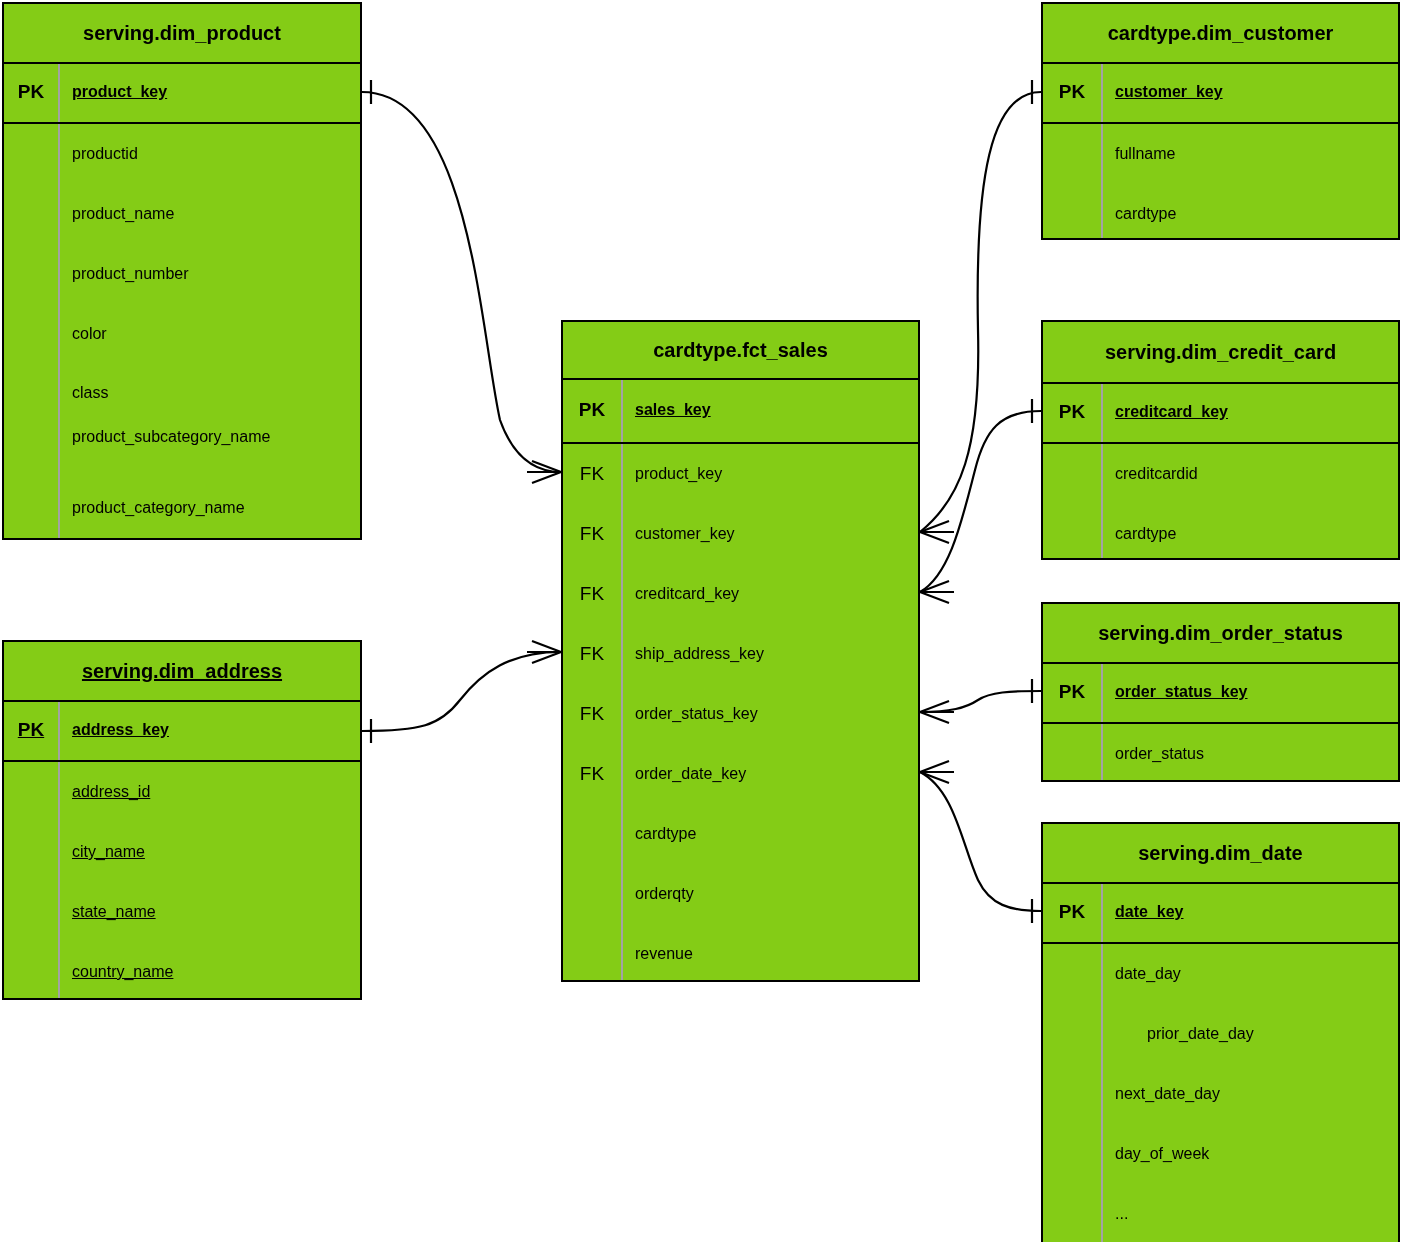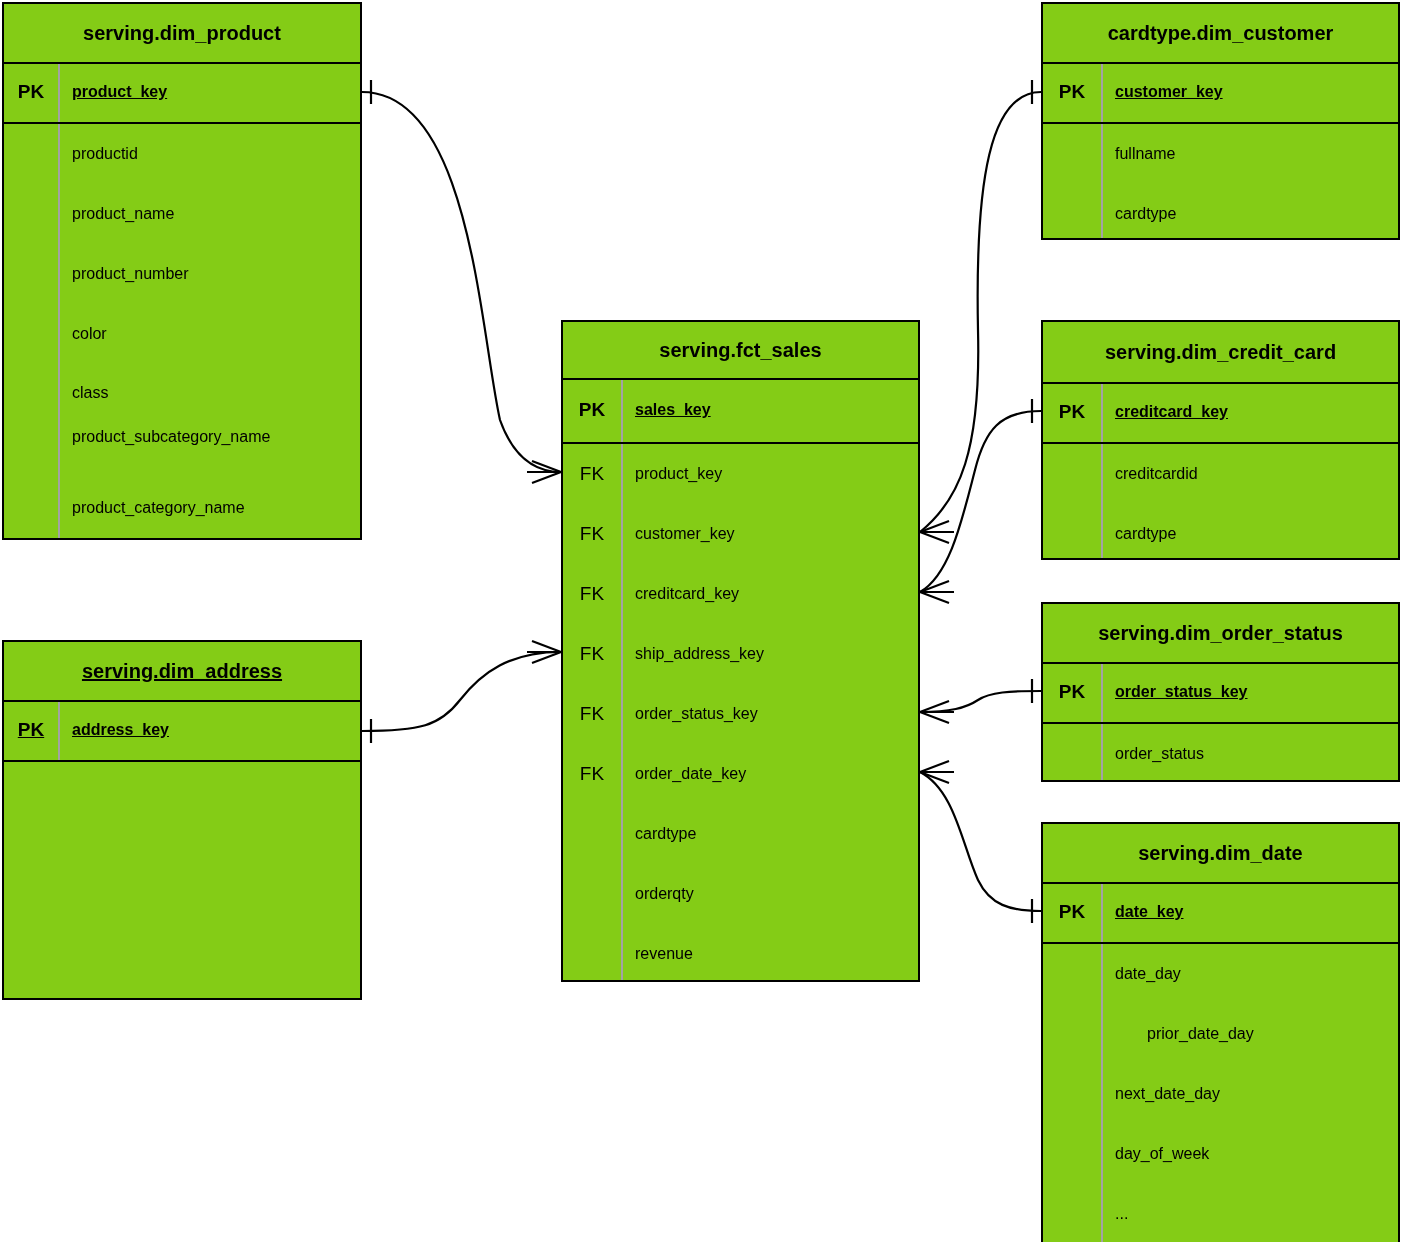--- a/index.html
+++ b/index.html
@@ -136,24 +136,33 @@
   <div class="entity" style="left:2px; top:640px; width:360px; height:360px;text-decoration:underline;">
     <div class="ent-title" style="height:60px;">serving.dim_address</div>
     <div class="pk-row" style="height:60px;">
       <div class="keycol" style="width:56px;">
         <div class="keycol-cell" style="height:56px;">PK</div>
       </div>
       <div class="fieldcol">
         <div class="field-cell pk-name" style="height:56px;">address_key</div>
       </div>
     </div>
+    <div class="body-rows">
+      <div class="keycol" style="width:56px;"></div>
+      <div class="fieldcol">
+        <div class="field-cell" style="height:60px;">address_id</div>
+        <div class="field-cell" style="height:60px;">city_name</div>
+        <div class="field-cell" style="height:60px;">state_name</div>
+        <div class="field-cell" style="height:60px;">country_name</div>
+      </div>
+    </div>
   </div>
 
   <div class="entity" style="left:561px; top:320px; width:359px; height:662px;">
-    <div class="ent-title" style="height:58px;">serving.fct_sales</div>
+    <div class="ent-title" style="height:58px;">cardtype.fct_sales</div>
     <div class="pk-row" style="height:64px;">
       <div class="keycol" style="width:60px;">
         <div class="keycol-cell" style="height:60px;">PK</div>
       </div>
       <div class="fieldcol">
         <div class="field-cell pk-name" style="height:60px;">sales_key</div>
       </div>
     </div>
     <div class="body-rows">
       <div class="keycol" style="width:60px;">

